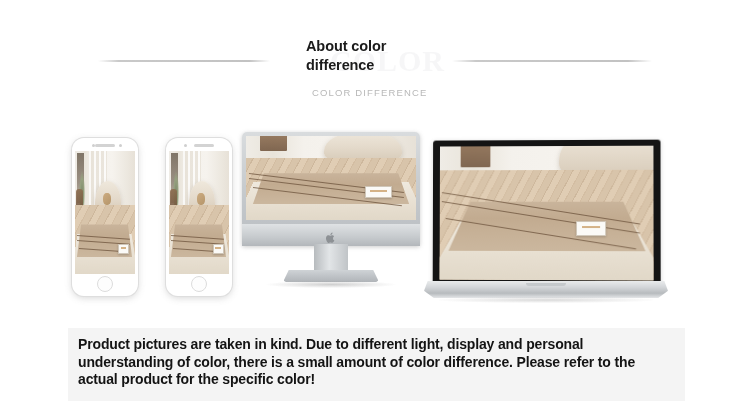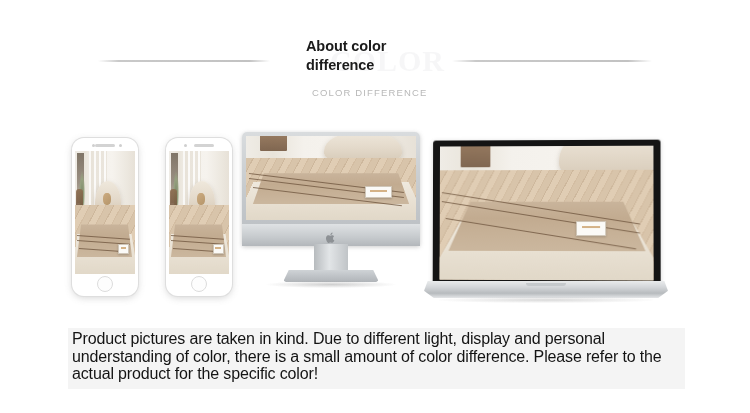--- a/index.html
+++ b/index.html
@@ -272,23 +272,23 @@
   
   #caption {
     position: absolute;
     left: 68px; top: 328px;
     width: 617px;
     padding: 2px 4px 6px 4px;
     box-sizing: border-box;
     background: #f4f4f4;
   }
   #caption p {
-    margin: 0;
-    font-size: 16px;
-    font-weight: normal;
+    margin: 6px;
+    font-size: 14px;
+    font-weight: bold;
     line-height: 17.5px;
     color: #141414;
     letter-spacing: -0.15px;
   }
 </style>
 </head>
 <body>
 
 <div id="page">
 

